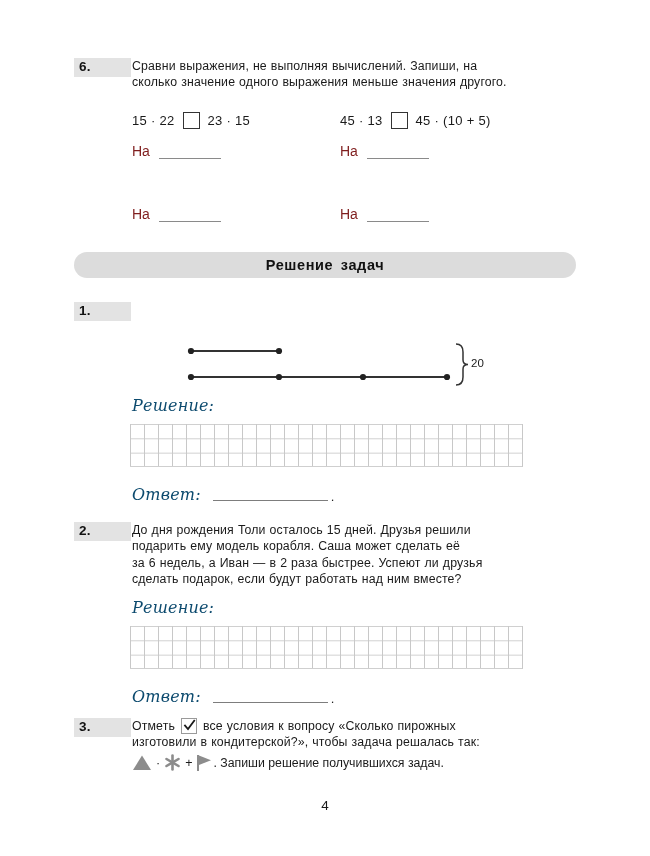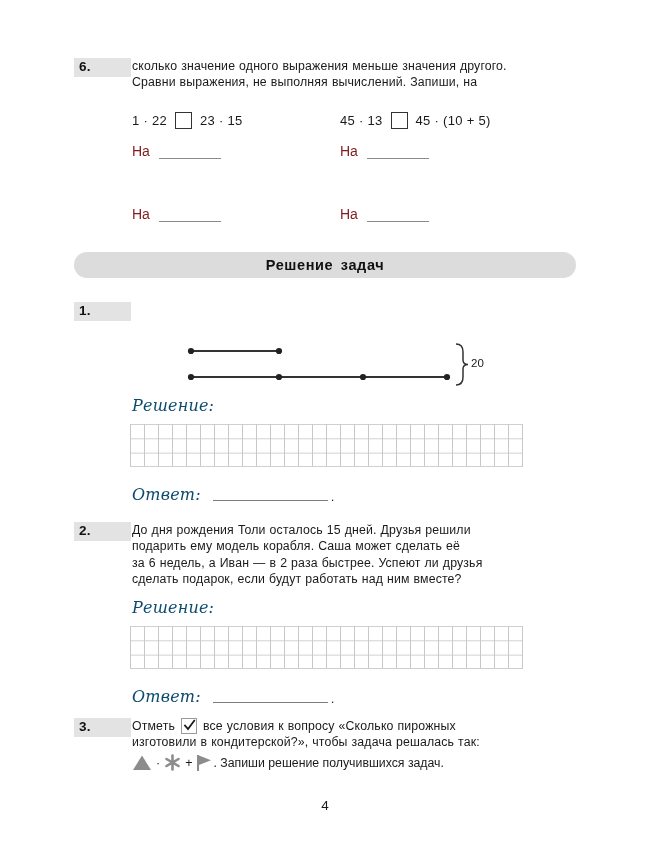--- a/index.html
+++ b/index.html
@@ -205,28 +205,28 @@
 </head>
 <body>
 
 <div class="page">
 
   <div class="task" style="top:58px;">
     <div class="num-badge">
       <span>6.</span>
     </div>
     <div class="task-body">
+      <div class="ptext" style="width:444px;">Сравни выражения, не выполняя вычислений. Запиши, на</div>
       <div class="ptext" style="width:444px;">сколько значение одного выражения меньше значения другого.</div>
-      <div class="ptext" style="width:444px;">Сравни выражения, не выполняя вычислений. Запиши, на</div>
     </div>
   </div>
 
   <div class="expr-row" style="position:absolute; left:132px; top:112px; width:460px;">
     <div class="expr" style="left:0px; top:0px;">
-      <span class="part">1 · 22</span>
+      <span class="part">15 · 22</span>
       <span class="cmp-box"></span>
       <span class="part">23 · 15</span>
     </div>
     <div class="expr" style="left:208px; top:0px;">
       <span class="part">45 · 13</span>
       <span class="cmp-box"></span>
       <span class="part">45 · (10 + 5)</span>
     </div>
   </div>
   <div class="na-row" style="position:absolute; left:132px; top:143px; width:460px;">

